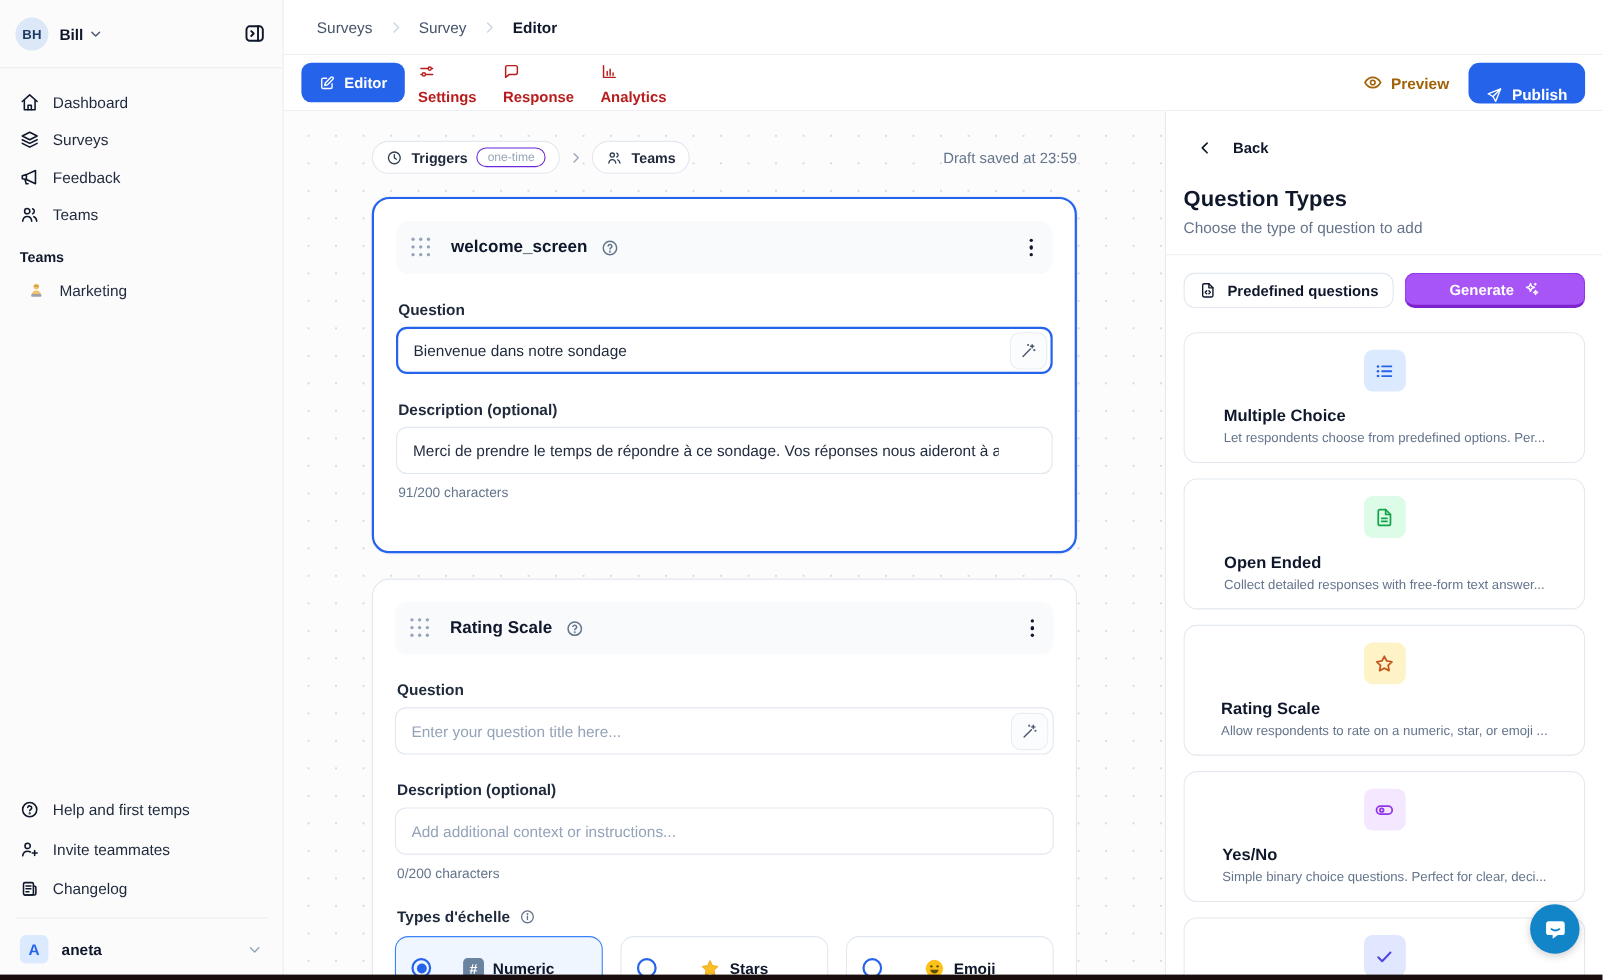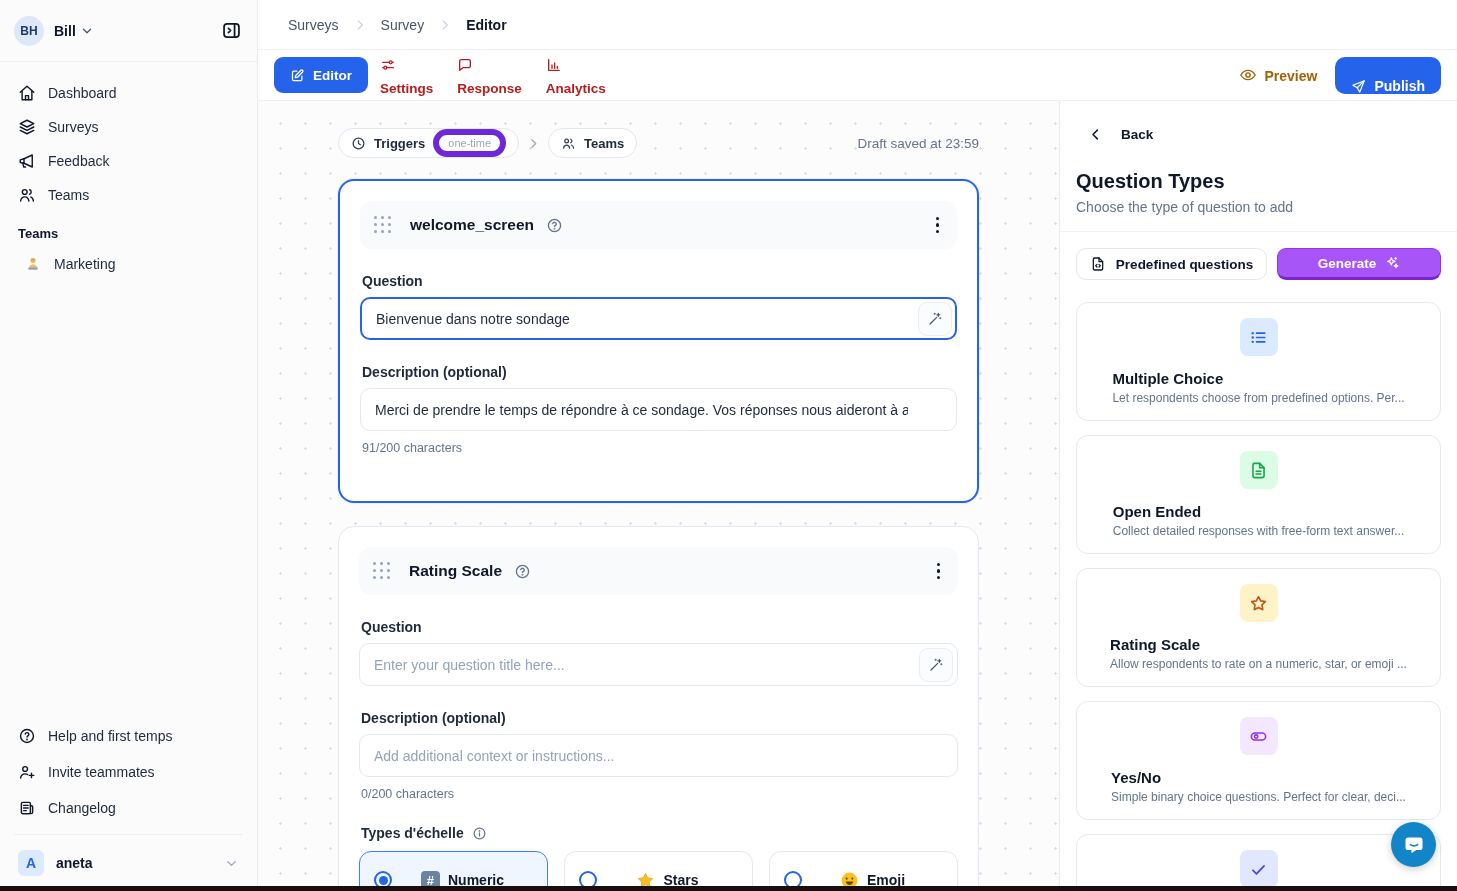--- a/index.html
+++ b/index.html
@@ -44,21 +44,21 @@
   .preview-btn { display:flex; align-items:flex-end; gap:8px; background:transparent; border:none; color:#a16207; font-size:14px; font-weight:bold; cursor:pointer; }
   .publish-btn { display:flex; align-items:flex-end; gap:8px; background:#2563eb; color:#fff; border:none; border-radius:10px; height:37px; padding:0 16px; font-size:14px; font-weight:bold; cursor:pointer; }
 
   .content-row { flex:1; display:flex; min-height:0; }
 
   
   .canvas { flex:1; min-width:0; background-color:#fcfcfd; background-image:radial-gradient(#d8dce3 1.3px, transparent 1.4px); background-size:25px 25px; background-position:10px 10px; overflow:hidden; padding:27px 80px 0 80px; }
   .chips-row { display:flex; align-items:center; gap:8px; height:30px; }
   .chip { display:flex; align-items:center; gap:8px; background:#fff; border:1px solid #e2e8f0; border-radius:999px; height:30px; padding:4px 12px; font-size:13px; font-weight:bold; color:#1e293b; cursor:pointer; }
   .chip .ci { color:#334155; }
-  .mini-badge { border:6px solid #6d28d9; border-radius:999px; font-size:11px; font-weight:normal; color:#9aa7b8; padding:2px 9px; }
+  .mini-badge { border:1px solid #6d28d9; border-radius:999px; font-size:11px; font-weight:normal; color:#9aa7b8; padding:2px 9px; }
   .chip-sep { color:#9aa7b8; }
   .draft-status { margin-left:auto; font-size:13.5px; color:#64748b; }
 
   .qcard { width:641px; margin:21px auto 0 auto; background:#fff; border:1px solid #e2e8f0; border-radius:16px; padding:20px; }
   .qcard.selected { border:2px solid #2563eb; box-shadow:0 0 0 1px rgba(37,99,235,.08); }
   .qcard-header { background:#f8fafc; border-radius:12px; height:48px; display:flex; align-items:center; padding:0 14px; }
   .grip { display:grid; grid-template-columns:repeat(3,4px); grid-template-rows:repeat(3,4px); gap:3px; margin-right:18px; cursor:grab; }
   .grip i { width:3px; height:3px; border-radius:50%; background:#94a3b8; }
   .qcard-title { font-size:15.5px; font-weight:bold; color:#0f172a; }
   .help-ic { margin-left:12px; color:#64748b; cursor:pointer; }

